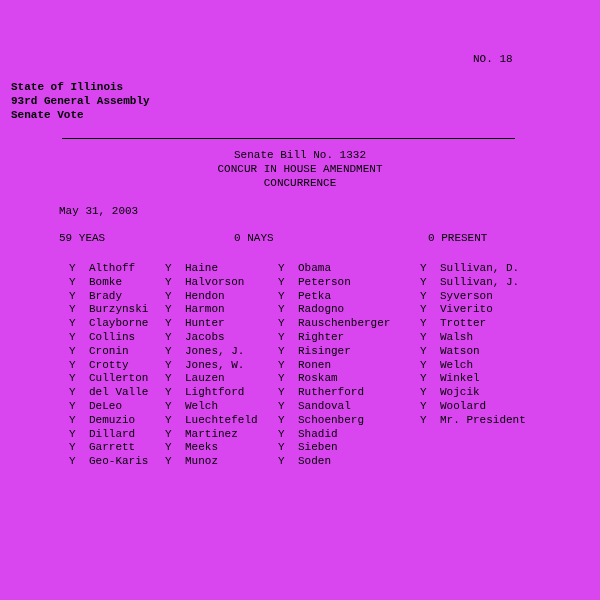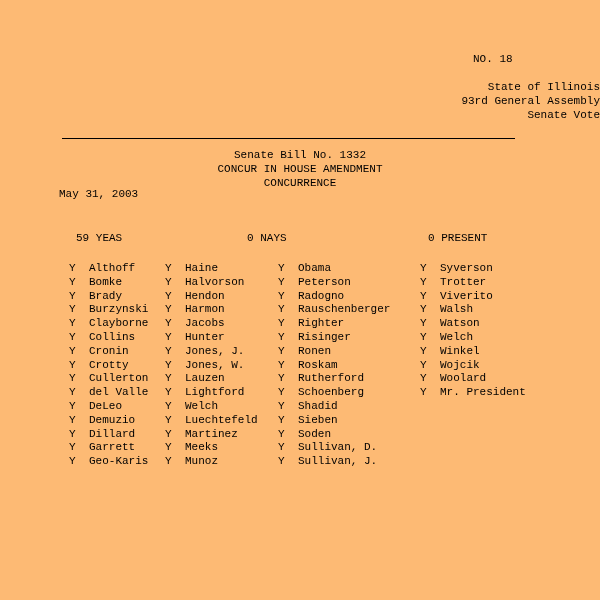--- a/index.html
+++ b/index.html
@@ -1,36 +1,36 @@
 <!DOCTYPE html>
 <html><head>
 <meta charset="utf-8">
 <style>
   html, body { margin: 0; padding: 0; background: #ffffff; }
   .page {
     position: relative;
     width: 600px;
     height: 600px;
-    background: #fdba74;
+    background: #d946ef;
     color: #000000;
     font-family: "Liberation Mono", "DejaVu Sans Mono", monospace;
     font-size: 11px;
     line-height: 13.8px;
     overflow: hidden;
   }
   .abs { position: absolute; }
   .pageno   { left: 473px; top: 53px; }
-  .header   { left: 0; right: 0; top: 81px;  text-align: right; }
+  .header   { left: 11px; right: 0; top: 81px;  text-align: left; font-weight: bold; }
   .rule     { left: 62px; top: 138px; width: 453px; height: 0; border-top: 1px solid #000; }
   .bill     { left: 0; right: 0; top: 149px; text-align: center; }
-  .date     { left: 59px; top: 188px; }
+  .date     { left: 59px; top: 205px; }
   .tallies  { left: 0; top: 232px; width: 600px; height: 13.8px; }
   .tallies span { position: absolute; white-space: nowrap; }
-  .t-yeas    { left: 76px; }
-  .t-nays    { left: 247px; }
+  .t-yeas    { left: 59px; }
+  .t-nays    { left: 234px; }
   .t-present { left: 428px; }
   .roll {
     position: absolute;
     left: 69px; top: 262px;
     display: grid;
     grid-template-columns: 96px 113px 142px auto;
     grid-template-rows: repeat(15, 13.8px);
     grid-auto-flow: column;
   }
   .cell { white-space: nowrap; }
@@ -78,49 +78,51 @@
       <div class="cell"><span class="v">Y</span><span>del Valle</span></div>
       <div class="cell"><span class="v">Y</span><span>DeLeo</span></div>
       <div class="cell"><span class="v">Y</span><span>Demuzio</span></div>
       <div class="cell"><span class="v">Y</span><span>Dillard</span></div>
       <div class="cell"><span class="v">Y</span><span>Garrett</span></div>
       <div class="cell"><span class="v">Y</span><span>Geo-Karis</span></div>
       <div class="cell"><span class="v">Y</span><span>Haine</span></div>
       <div class="cell"><span class="v">Y</span><span>Halvorson</span></div>
       <div class="cell"><span class="v">Y</span><span>Hendon</span></div>
       <div class="cell"><span class="v">Y</span><span>Harmon</span></div>
+      <div class="cell"><span class="v">Y</span><span>Hunter</span></div>
       <div class="cell"><span class="v">Y</span><span>Jacobs</span></div>
-      <div class="cell"><span class="v">Y</span><span>Hunter</span></div>
       <div class="cell"><span class="v">Y</span><span>Jones, J.</span></div>
       <div class="cell"><span class="v">Y</span><span>Jones, W.</span></div>
       <div class="cell"><span class="v">Y</span><span>Lauzen</span></div>
       <div class="cell"><span class="v">Y</span><span>Lightford</span></div>
       <div class="cell"><span class="v">Y</span><span>Welch</span></div>
       <div class="cell"><span class="v">Y</span><span>Luechtefeld</span></div>
       <div class="cell"><span class="v">Y</span><span>Martinez</span></div>
       <div class="cell"><span class="v">Y</span><span>Meeks</span></div>
       <div class="cell"><span class="v">Y</span><span>Munoz</span></div>
       <div class="cell"><span class="v">Y</span><span>Obama</span></div>
       <div class="cell"><span class="v">Y</span><span>Peterson</span></div>
+      <div class="cell"><span class="v">Y</span><span>Petka</span></div>
       <div class="cell"><span class="v">Y</span><span>Radogno</span></div>
       <div class="cell"><span class="v">Y</span><span>Rauschenberger</span></div>
       <div class="cell"><span class="v">Y</span><span>Righter</span></div>
       <div class="cell"><span class="v">Y</span><span>Risinger</span></div>
       <div class="cell"><span class="v">Y</span><span>Ronen</span></div>
       <div class="cell"><span class="v">Y</span><span>Roskam</span></div>
       <div class="cell"><span class="v">Y</span><span>Rutherford</span></div>
+      <div class="cell"><span class="v">Y</span><span>Sandoval</span></div>
       <div class="cell"><span class="v">Y</span><span>Schoenberg</span></div>
       <div class="cell"><span class="v">Y</span><span>Shadid</span></div>
       <div class="cell"><span class="v">Y</span><span>Sieben</span></div>
       <div class="cell"><span class="v">Y</span><span>Soden</span></div>
       <div class="cell"><span class="v">Y</span><span>Sullivan, D.</span></div>
       <div class="cell"><span class="v">Y</span><span>Sullivan, J.</span></div>
       <div class="cell"><span class="v">Y</span><span>Syverson</span></div>
+      <div class="cell"><span class="v">Y</span><span>Viverito</span></div>
       <div class="cell"><span class="v">Y</span><span>Trotter</span></div>
-      <div class="cell"><span class="v">Y</span><span>Viverito</span></div>
       <div class="cell"><span class="v">Y</span><span>Walsh</span></div>
       <div class="cell"><span class="v">Y</span><span>Watson</span></div>
       <div class="cell"><span class="v">Y</span><span>Welch</span></div>
       <div class="cell"><span class="v">Y</span><span>Winkel</span></div>
       <div class="cell"><span class="v">Y</span><span>Wojcik</span></div>
       <div class="cell"><span class="v">Y</span><span>Woolard</span></div>
       <div class="cell"><span class="v">Y</span><span>Mr. President</span></div>
     </div>
 
 </div>

